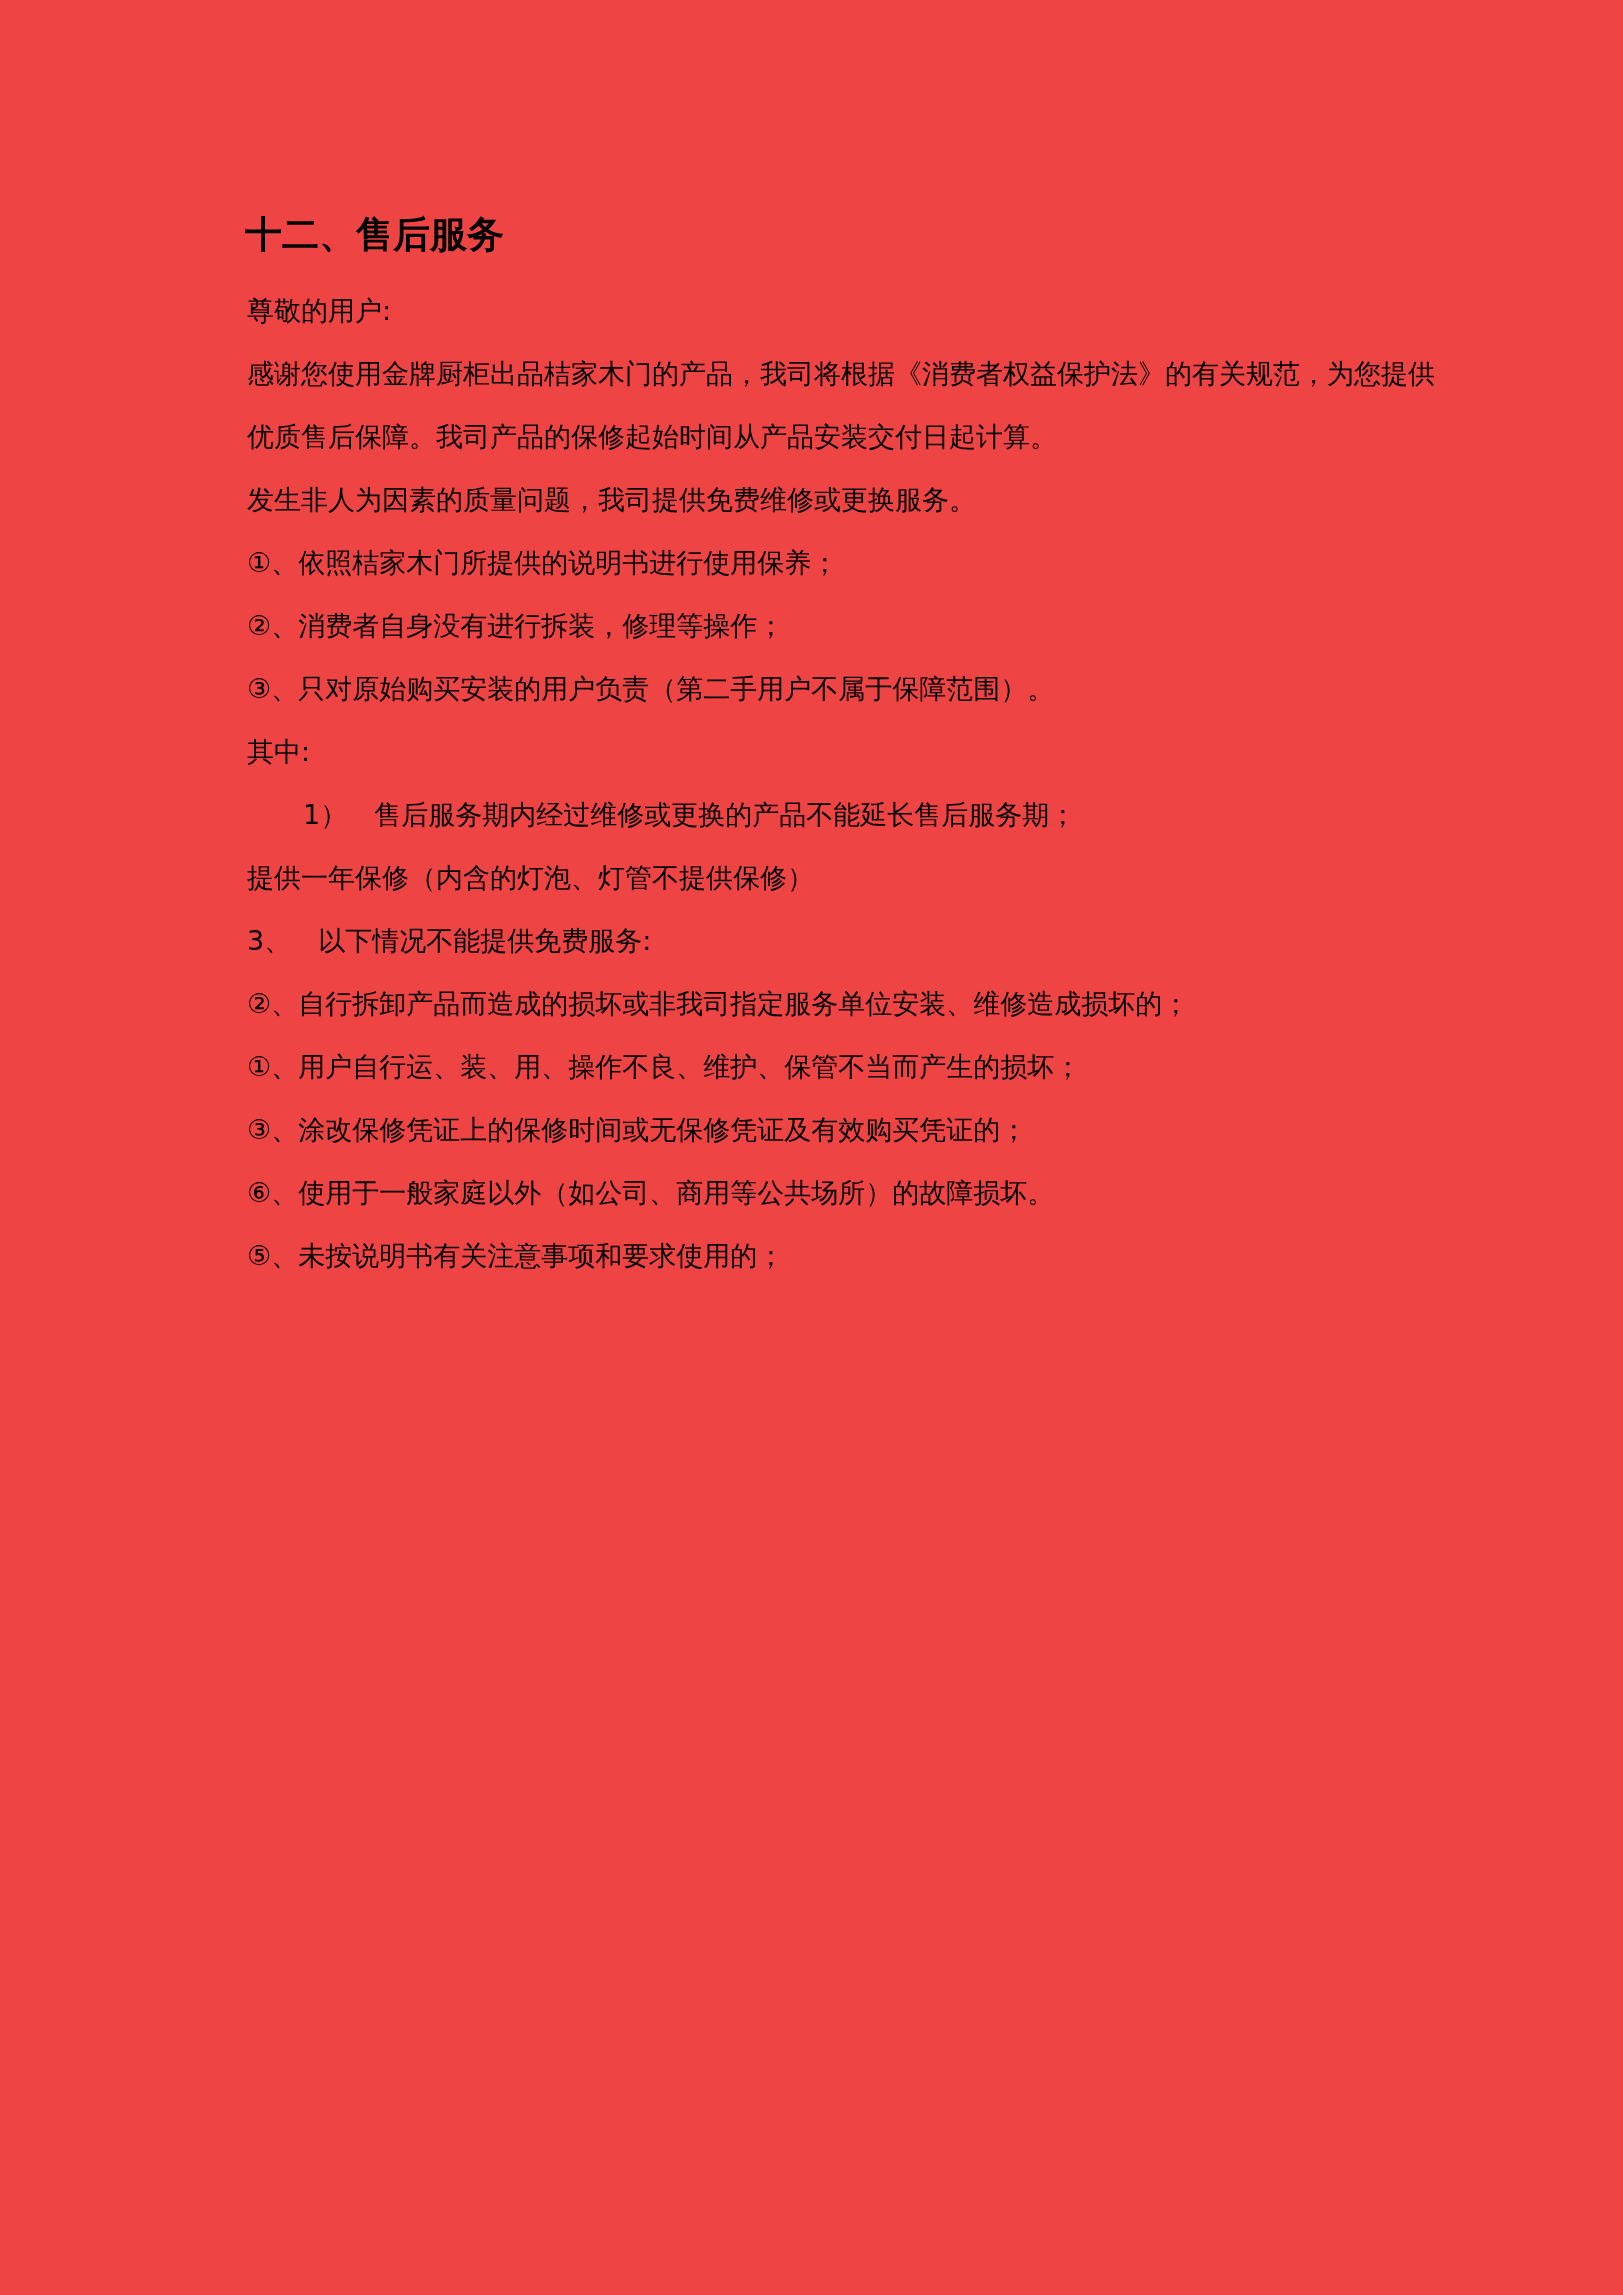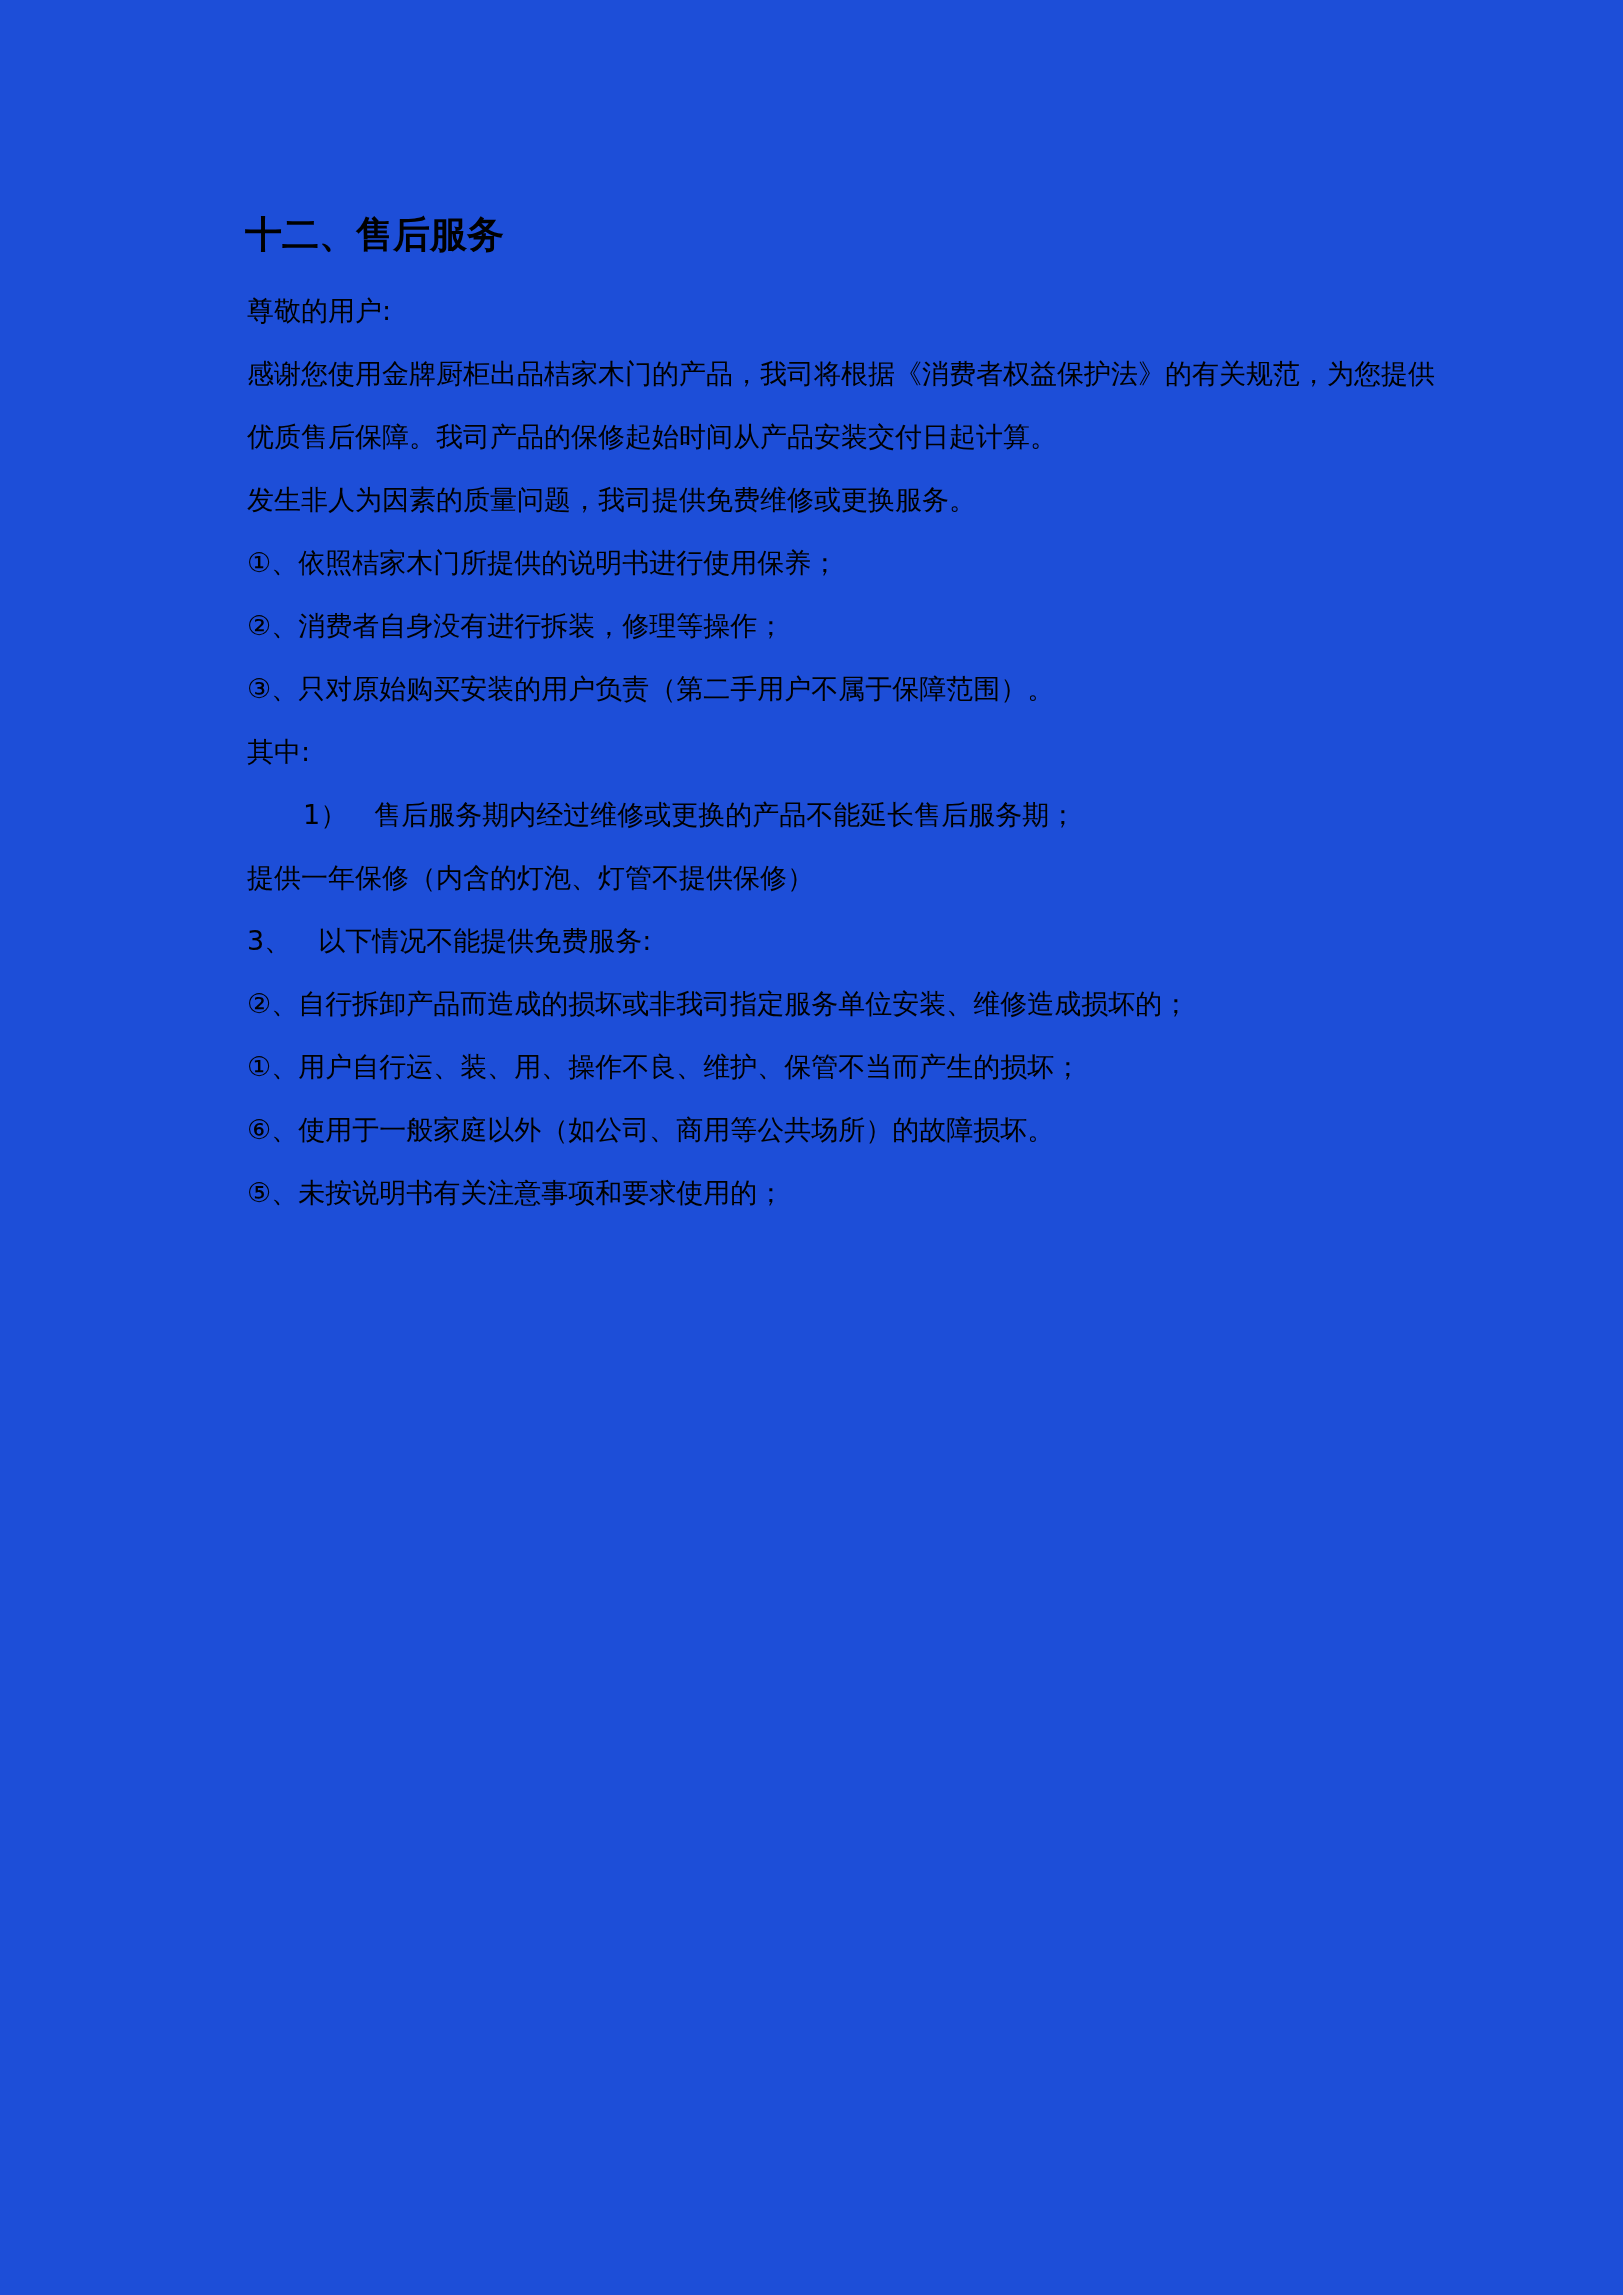--- a/index.html
+++ b/index.html
@@ -13,21 +13,21 @@
     position: relative;
     font-family: "DejaVu Sans", sans-serif;
     color: #000000;
   }
   .page {
     position: absolute;
     left: 0;
     top: 0;
     width: 1623px;
     height: 2295px;
-    background: #1d4ed8;
+    background: #ef4444;
     overflow: hidden;
   }
   .doc-heading {
     position: absolute;
     left: 245px;
     top: 203px;
     margin: 0;
     font-size: 37px;
     line-height: 63px;
     font-weight: 700;
@@ -64,18 +64,19 @@
     <div class="line">发生非人为因素的质量问题，我司提供免费维修或更换服务。</div>
     <div class="line">①、依照桔家木门所提供的说明书进行使用保养；</div>
     <div class="line">②、消费者自身没有进行拆装，修理等操作；</div>
     <div class="line">③、只对原始购买安装的用户负责（第二手用户不属于保障范围）。</div>
     <div class="line">其中:</div>
     <div class="line indent-1">1）　售后服务期内经过维修或更换的产品不能延长售后服务期；</div>
     <div class="line">提供一年保修（内含的灯泡、灯管不提供保修）</div>
     <div class="line">3、　以下情况不能提供免费服务:</div>
     <div class="line">②、自行拆卸产品而造成的损坏或非我司指定服务单位安装、维修造成损坏的；</div>
     <div class="line">①、用户自行运、装、用、操作不良、维护、保管不当而产生的损坏；</div>
+    <div class="line">③、涂改保修凭证上的保修时间或无保修凭证及有效购买凭证的；</div>
     <div class="line">⑥、使用于一般家庭以外（如公司、商用等公共场所）的故障损坏。</div>
     <div class="line">⑤、未按说明书有关注意事项和要求使用的；</div>
   </div>
 
 </div>
 
 
 </body></html>

